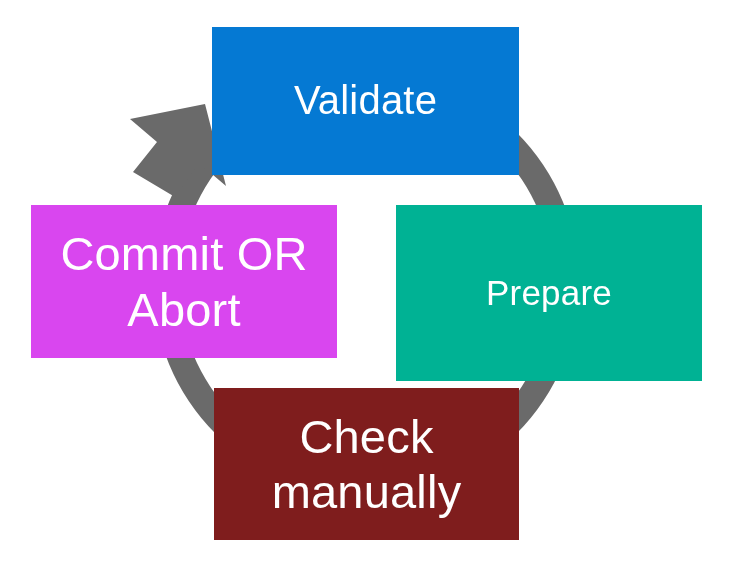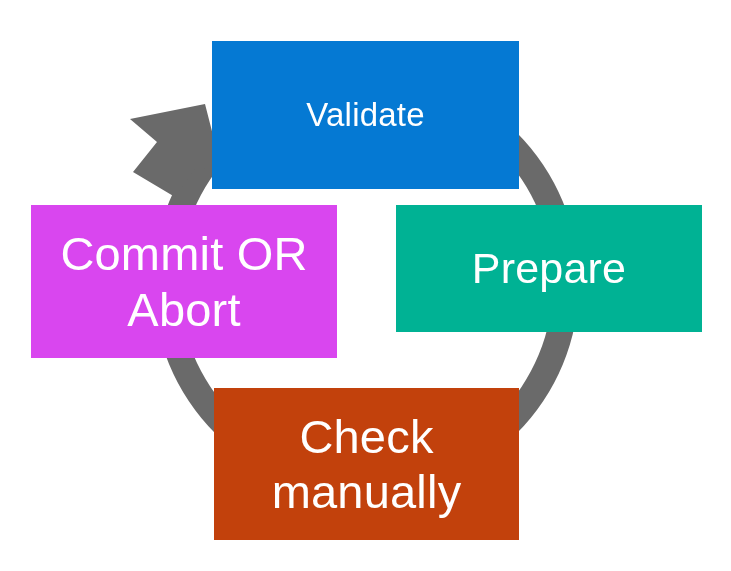--- a/index.html
+++ b/index.html
@@ -36,29 +36,28 @@
     font-weight: 400;
     box-sizing: border-box;
     padding: 4px 8px;
     white-space: pre-line;
   }
   #node-validate {
     left: 212px;
     top: 27px;
     width: 307px;
     height: 148px;
-    font-size: 33px;
-    margin-top: 14px;
+    font-size: 40px;
   }
   #node-prepare {
     left: 396px;
     top: 205px;
     width: 306px;
-    height: 127px;
-    font-size: 43px;
+    height: 176px;
+    font-size: 35px;
   }
   #node-check {
     left: 214px;
     top: 388px;
     width: 305px;
     height: 152px;
     font-size: 47px;
   }
   #node-commit {
     left: 31px;
@@ -96,21 +95,21 @@
   </svg>
 
   <div class="node" id="node-validate" style="background:#0579D3;">
     <span>Validate</span>
   </div>
 
   <div class="node" id="node-prepare" style="background:#00B294;">
     <span>Prepare</span>
   </div>
 
-  <div class="node" id="node-check" style="background:#c2410c;">
+  <div class="node" id="node-check" style="background:#7f1d1d;">
     <span>Check
 manually</span>
   </div>
 
   <div class="node" id="node-commit" style="background:#d946ef;">
     <span>Commit OR
 Abort</span>
   </div>
 
 </div>

